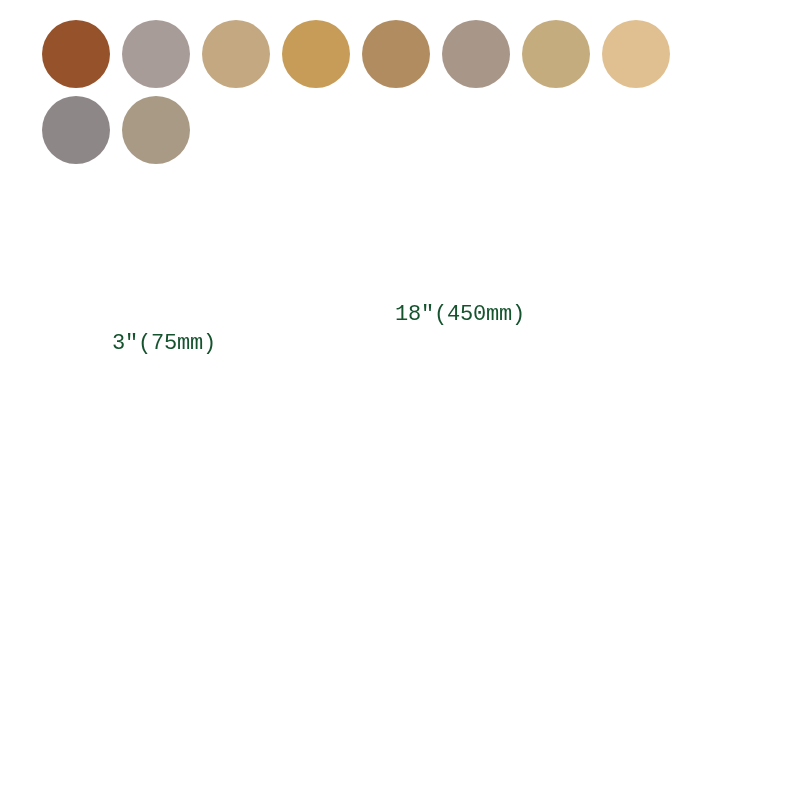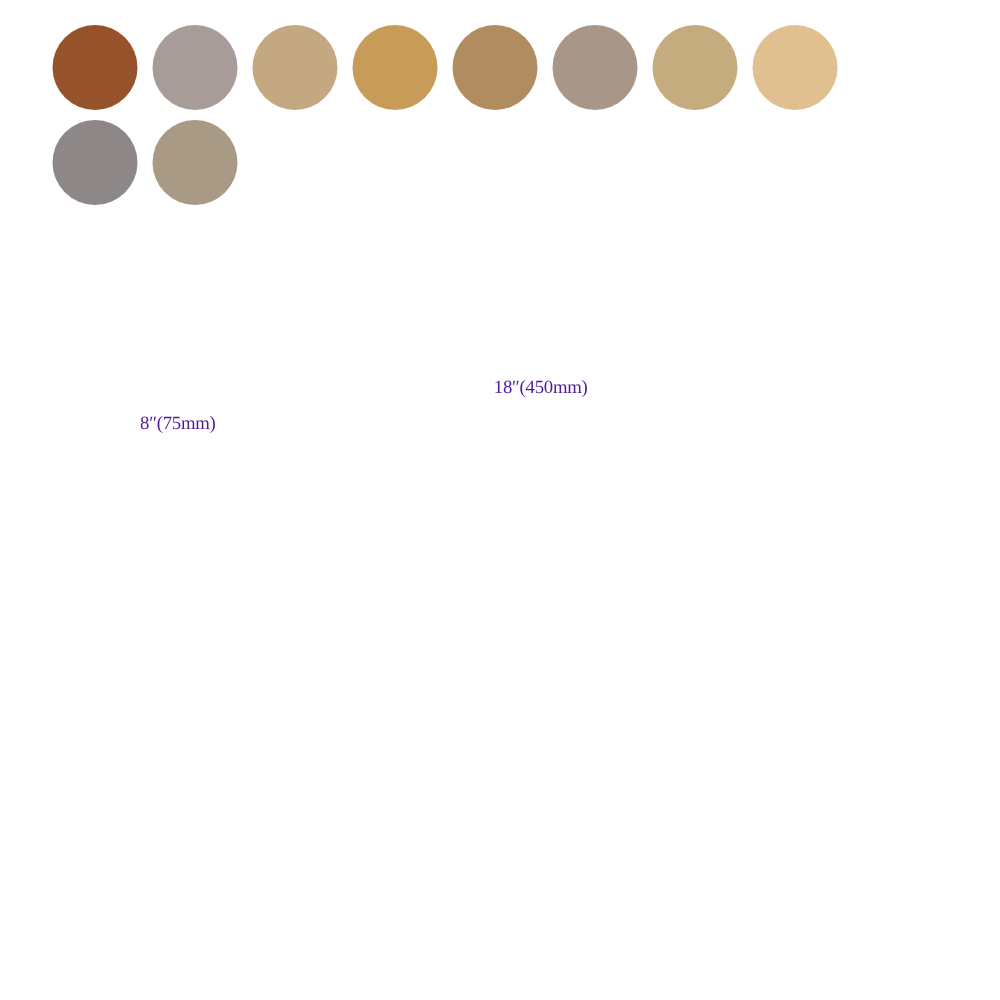--- a/index.html
+++ b/index.html
@@ -53,23 +53,23 @@
   #plank-svg {
     position: absolute;
     left: 0;
     top: 0;
     width: 800px;
     height: 230px;
     display: block;
   }
   .dim-label {
     position: absolute;
-    font-family: Liberation Serif, serif;
-    font-size: 15px;
-    color: #4c1d95;
+    font-family: Liberation Mono, monospace;
+    font-size: 22px;
+    color: #14532d;
     white-space: nowrap;
     letter-spacing: -0.2px;
   }
   #width-label {
     left: 112px;
     top: 51px;
   }
   #length-label {
     left: 395px;
     top: 22px;
@@ -146,17 +146,17 @@
       <line x1="591" y1="400" x2="603" y2="417"></line>
     </g>
 
     <g stroke="#101010" stroke-width="2.6" fill="none" stroke-linecap="butt">
       <line x1="208" y1="330" x2="189" y2="387"></line>
       <line x1="198" y1="327" x2="219" y2="333"></line>
       <line x1="179" y1="384" x2="200" y2="390"></line>
     </g>
   </svg>
 
-  <div class="dim-label" id="width-label">8″(75mm)</div>
+  <div class="dim-label" id="width-label">3″(75mm)</div>
 
   <div class="dim-label" id="length-label">18″(450mm)</div>
 
 </div>
 
 </body></html>

